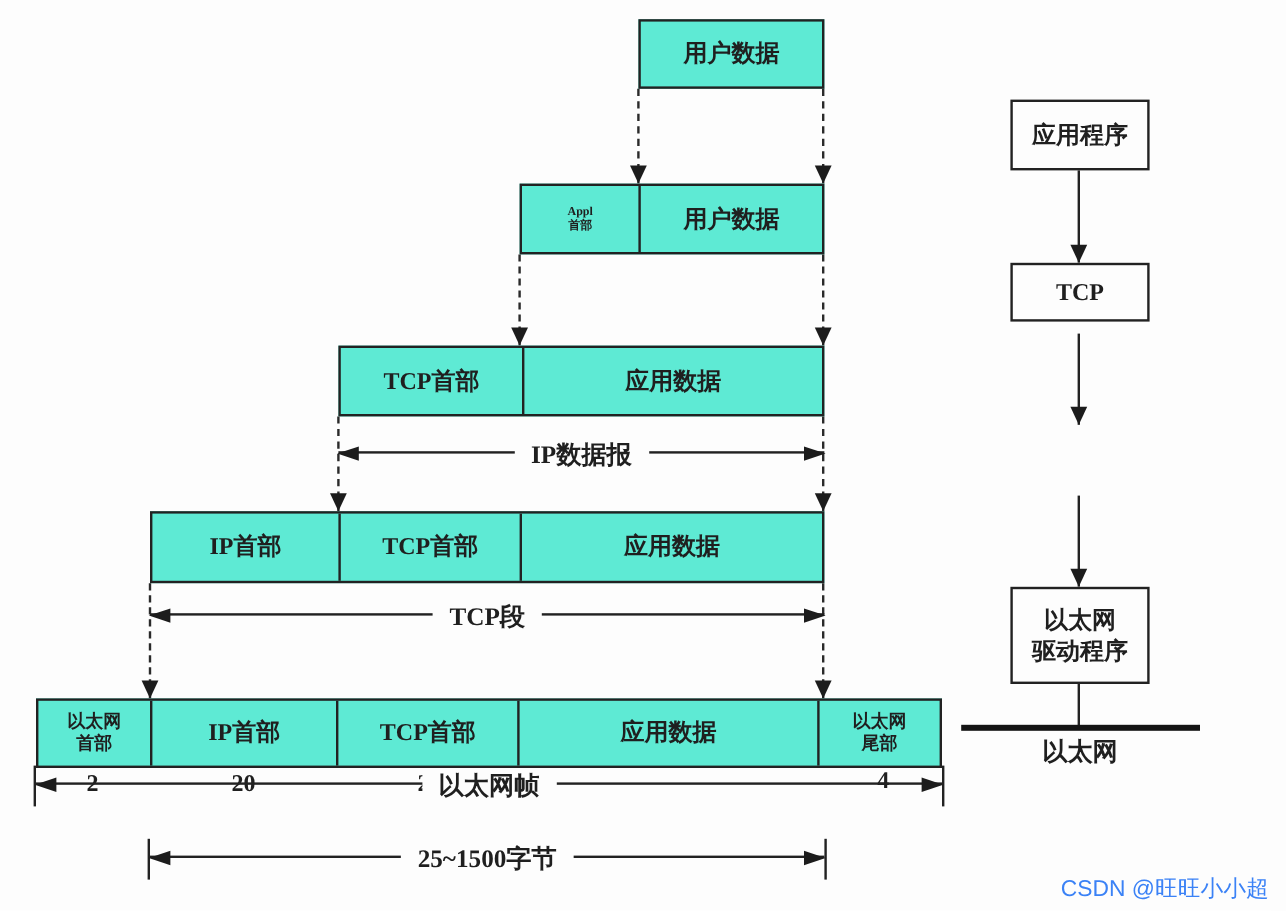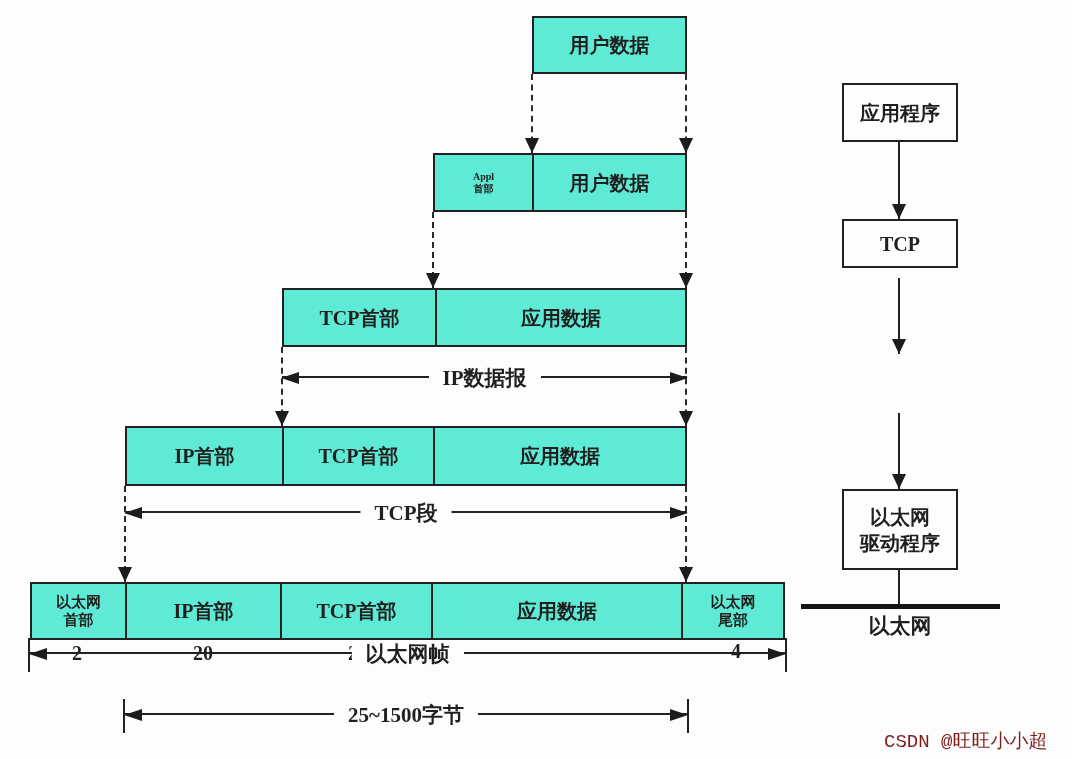--- a/index.html
+++ b/index.html
@@ -93,23 +93,23 @@
   }
   .bus { position: absolute; background: #141414; }
   .buslabel {
     position: absolute;
     left: 842px; width: 116px;
     text-align: center;
     font-weight: 700; font-size: 21px;
   }
   .watermark {
     position: absolute;
-    font-family: Liberation Mono, monospace;
+    font-family: Liberation Sans, sans-serif;
     font-size: 19px;
-    color: #7f1d1d;
+    color: #3b82f6;
     white-space: nowrap;
   }
 </style>
 </head>
 <body>
 
 <div class="canvas">
 
   <div class="row" style="left:532px;top:16px;width:155px;height:58px">
     <div class="cell" style="flex:1">用户数据</div>

